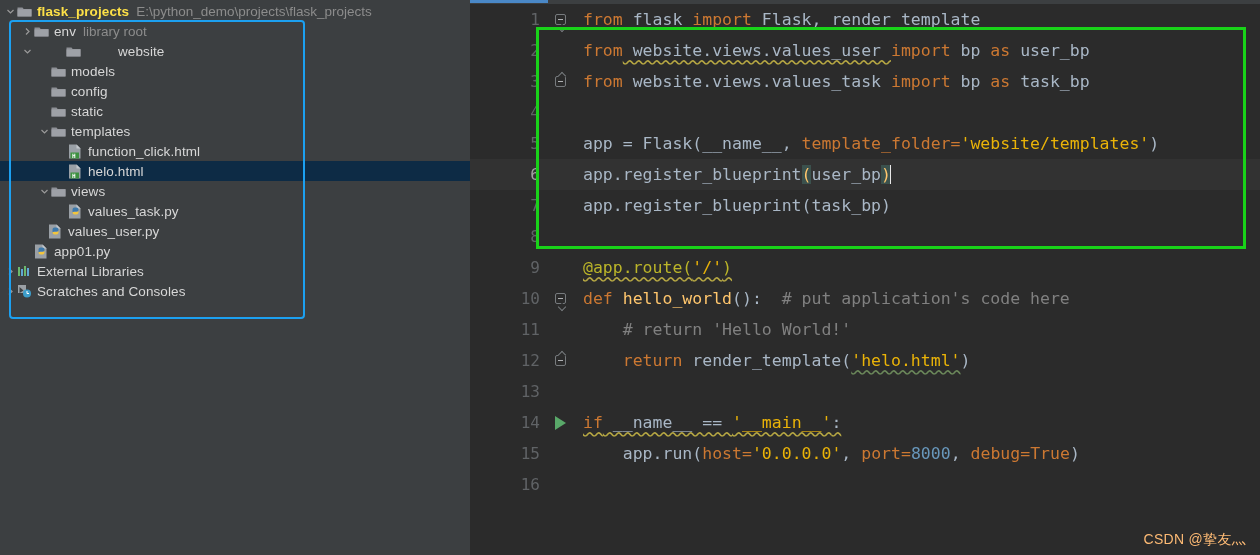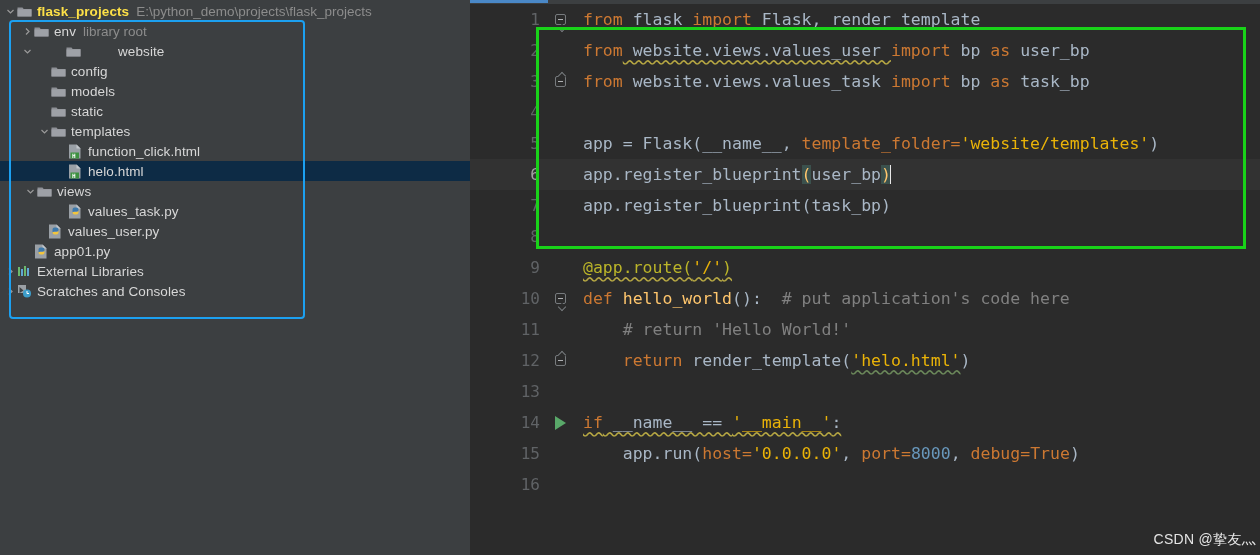--- a/index.html
+++ b/index.html
@@ -174,22 +174,22 @@
     content: "";
     position: absolute; left: 3px; top: -4px;
     width: 5px; height: 5px;
     border-left: 1px solid #777b7e;
     border-top: 1px solid #777b7e;
     transform: rotate(45deg);
     background: #2b2b2b;
   }
   .watermark {
     position: absolute;
-    right: 4px; bottom: 6px;
-    color: #e5e5e5;
+    right: 14px; bottom: 6px;
+    color: #fdba74;
     font-family: "Liberation Sans", sans-serif;
     font-size: 14px;
     letter-spacing: .3px;
   }
 </style>
 </head>
 <body>
 
 <div class="app">
 
@@ -242,31 +242,31 @@
           <span class="label">website</span>
         </div>
         <div class="tree-row" style="padding-left: 38px;">
           <span class="arrow"></span>
           <span class="icon">
             <svg width="15" height="13" viewBox="0 0 15 13">
               <path d="M0.5 2.5 h5 l1.2 1.4 h7.8 v7.6 h-14 z" fill="#8d9096"></path>
               <path d="M0.5 4.4 h14 v7 h-14 z" fill="#9ea1a7"></path>
             </svg>
           </span>
+          <span class="label">models</span>
+        </div>
+        <div class="tree-row" style="padding-left: 38px;">
+          <span class="arrow"></span>
+          <span class="icon">
+            <svg width="15" height="13" viewBox="0 0 15 13">
+              <path d="M0.5 2.5 h5 l1.2 1.4 h7.8 v7.6 h-14 z" fill="#8d9096"></path>
+              <path d="M0.5 4.4 h14 v7 h-14 z" fill="#9ea1a7"></path>
+            </svg>
+          </span>
           <span class="label">config</span>
-        </div>
-        <div class="tree-row" style="padding-left: 38px;">
-          <span class="arrow"></span>
-          <span class="icon">
-            <svg width="15" height="13" viewBox="0 0 15 13">
-              <path d="M0.5 2.5 h5 l1.2 1.4 h7.8 v7.6 h-14 z" fill="#8d9096"></path>
-              <path d="M0.5 4.4 h14 v7 h-14 z" fill="#9ea1a7"></path>
-            </svg>
-          </span>
-          <span class="label">models</span>
         </div>
         <div class="tree-row" style="padding-left: 38px;">
           <span class="arrow"></span>
           <span class="icon">
             <svg width="15" height="13" viewBox="0 0 15 13">
               <path d="M0.5 2.5 h5 l1.2 1.4 h7.8 v7.6 h-14 z" fill="#8d9096"></path>
               <path d="M0.5 4.4 h14 v7 h-14 z" fill="#9ea1a7"></path>
             </svg>
           </span>
           <span class="label">static</span>
@@ -302,21 +302,21 @@
           <span class="icon">
             <svg width="14" height="15" viewBox="0 0 14 15">
               <path d="M1 0.5 h7.5 l4 4 v10 h-11.5 z" fill="#9aa0a6"></path>
               <path d="M8.5 0.5 l4 4 h-4 z" fill="#c3c8cc"></path>
               <rect x="2.5" y="8.5" width="8.5" height="6" fill="#3d9140"></rect>
               <text x="4" y="13.6" font-family="monospace" font-size="6" fill="#ffffff" font-weight="bold">H</text>
             </svg>
           </span>
           <span class="label">helo.html</span>
         </div>
-        <div class="tree-row" style="padding-left: 24px;">
+        <div class="tree-row" style="padding-left: 38px;">
           <span class="arrow">
             <svg width="9" height="9" viewBox="0 0 9 9">
               <path d="M1.5 3 L4.5 6 L7.5 3" stroke="#9a9a9a" stroke-width="1.2" fill="none"></path>
             </svg>
           </span>
           <span class="icon">
             <svg width="15" height="13" viewBox="0 0 15 13">
               <path d="M0.5 2.5 h5 l1.2 1.4 h7.8 v7.6 h-14 z" fill="#8d9096"></path>
               <path d="M0.5 4.4 h14 v7 h-14 z" fill="#9ea1a7"></path>
             </svg>

